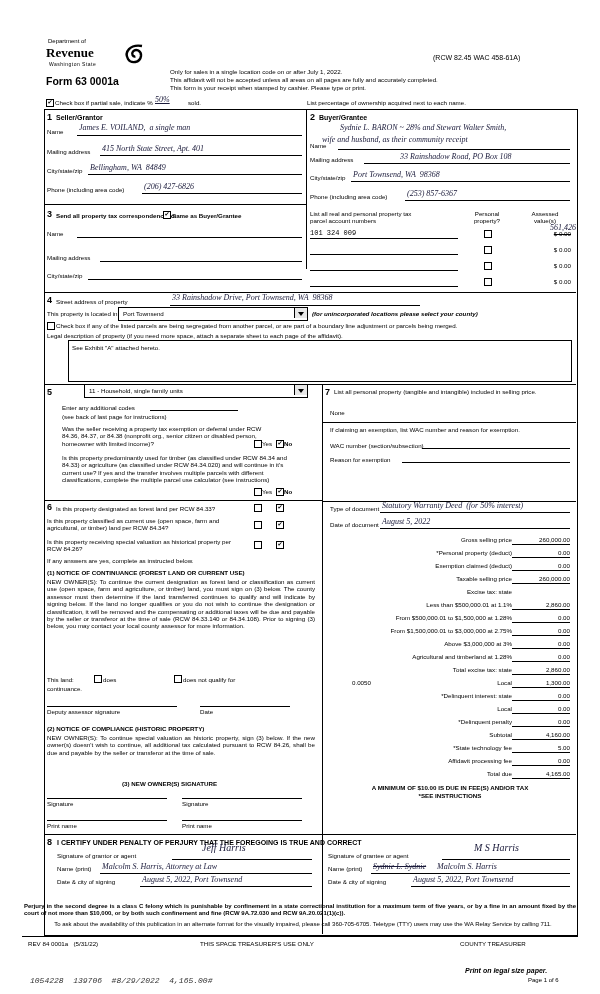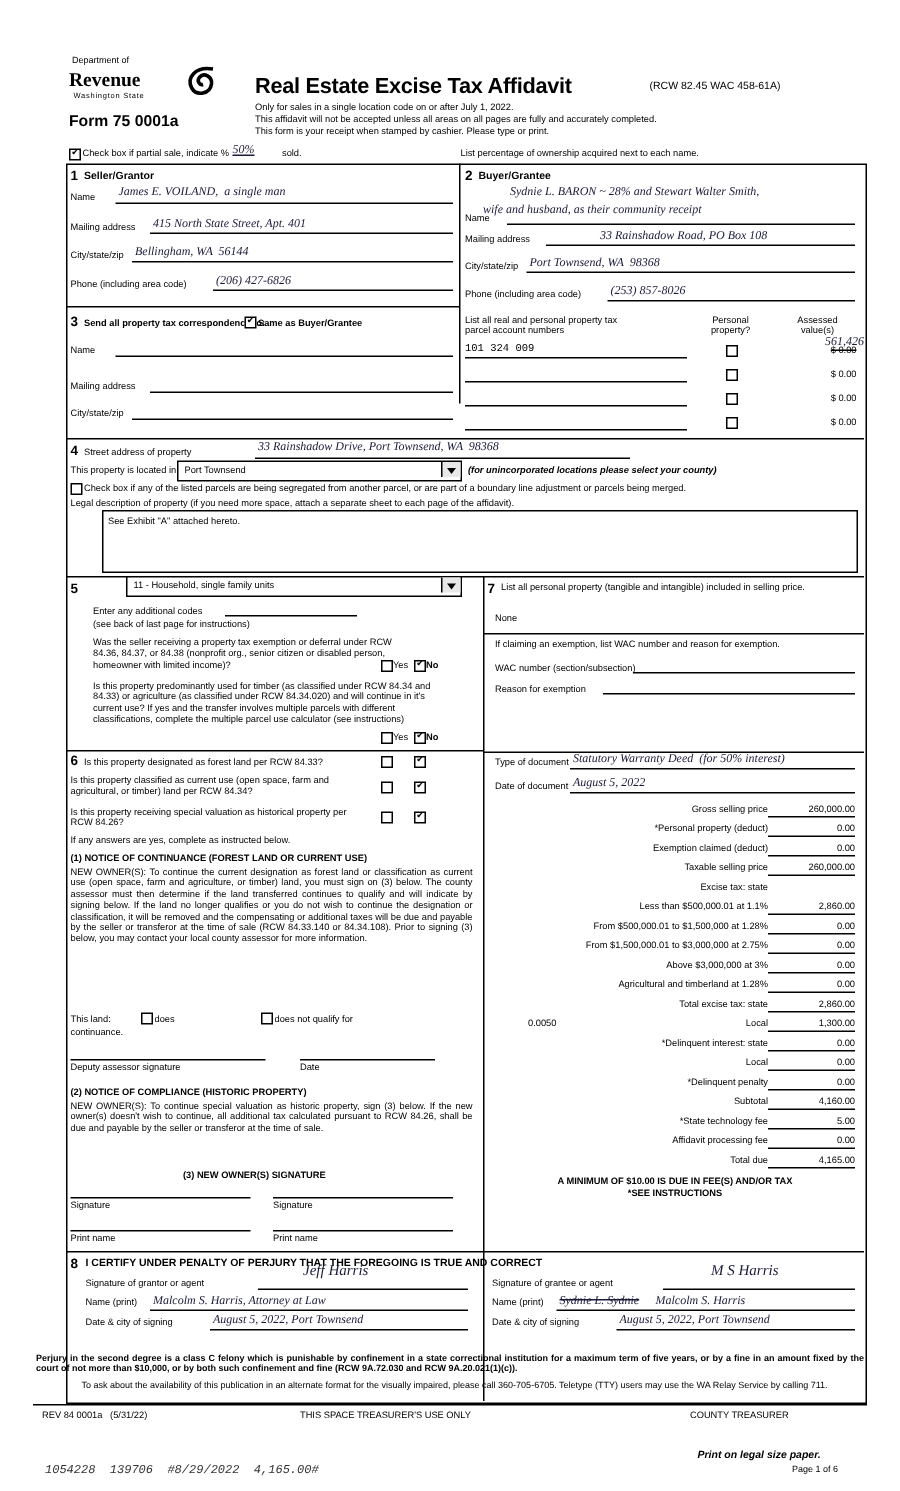--- a/index.html
+++ b/index.html
@@ -28,23 +28,22 @@
 <div class="page">
   <div class="sheet">
 
     <div class="txt" style="left:26px;top:24px;font-size:6px;">Department of</div>
     <div class="logo-word" style="left:24px;top:31px;">Revenue</div>
     <div class="txt" style="left:27px;top:47px;font-size:5px;letter-spacing:0.5px;">Washington State</div>
 
     <svg style="position:absolute;left:100px;top:28px;" width="24" height="24" viewBox="0 0 24 24">
       <path d="M20 4 C8 2, 2 10, 6 17 C9 22, 18 21, 19 14 C19.6 9, 14 6, 11 9.5 C9 12, 11 15, 13.4 14.3" fill="none" stroke="#000" stroke-width="2.4"></path>
     </svg>
-    <div class="txt bold" style="left:24px;top:64px;font-size:10.5px;">Form 75 0001a</div>
-
-    <div class="hdr-title" style="left:148px;top:36px;">Real Estate Excise Tax Affidavit</div>
+    <div class="txt bold" style="left:24px;top:64px;font-size:10.5px;">Form 63 0001a</div>
+
     <div class="txt" style="left:411px;top:40px;font-size:7px;">(RCW 82.45 WAC 458-61A)</div>
     <div class="txt" style="left:148px;top:54px;">Only for sales in a single location code on or after July 1, 2022.</div>
     <div class="txt" style="left:148px;top:62px;">This affidavit will not be accepted unless all areas on all pages are fully and accurately completed.</div>
     <div class="txt" style="left:148px;top:70px;">This form is your receipt when stamped by cashier. Please type or print.</div>
 
     <div class="cbx" style="left:24px;top:85px;">✔</div>
     <div class="txt" style="left:33px;top:85px;">Check box if partial sale, indicate %</div>
     <div class="txt hand" style="left:133px;top:82px;text-decoration:underline;">50%</div>
     <div class="txt" style="left:166px;top:85px;">sold.</div>
     <div class="txt" style="left:285px;top:85px;">List percentage of ownership acquired next to each name.</div>
@@ -54,40 +53,40 @@
 
     <div class="sec-num" style="left:25px;top:98px;">1</div>
     <div class="txt bold" style="left:34px;top:100px;font-size:7px;">Seller/Grantor</div>
     <div class="txt" style="left:25px;top:114px;">Name</div>
     <div class="txt hand" style="left:57px;top:110px;">James E. VOILAND,  a single man</div>
     <div class="ul" style="left:55px;top:121px;width:225px;"></div>
     <div class="txt" style="left:25px;top:134px;">Mailing address</div>
     <div class="txt hand" style="left:80px;top:131px;">415 North State Street, Apt. 401</div>
     <div class="ul" style="left:78px;top:141px;width:202px;"></div>
     <div class="txt" style="left:25px;top:153px;">City/state/zip</div>
-    <div class="txt hand" style="left:68px;top:150px;">Bellingham, WA  56144</div>
+    <div class="txt hand" style="left:68px;top:150px;">Bellingham, WA  84849</div>
     <div class="ul" style="left:66px;top:160px;width:214px;"></div>
     <div class="txt" style="left:25px;top:172px;">Phone (including area code)</div>
     <div class="txt hand" style="left:122px;top:169px;">(206) 427-6826</div>
     <div class="ul" style="left:120px;top:179px;width:160px;"></div>
 
     <div class="sec-num" style="left:288px;top:98px;">2</div>
     <div class="txt bold" style="left:297px;top:100px;font-size:7px;">Buyer/Grantee</div>
     <div class="txt" style="left:288px;top:128px;">Name</div>
     <div class="txt hand" style="left:318px;top:110px;">Sydnie L. BARON ~ 28% and Stewart Walter Smith,</div>
     <div class="txt hand" style="left:300px;top:122px;">wife and husband, as their community receipt</div>
     <div class="ul" style="left:316px;top:135px;width:232px;"></div>
     <div class="txt" style="left:288px;top:142px;">Mailing address</div>
     <div class="txt hand" style="left:344px;top:139px;margin-left:34px;">33 Rainshadow Road, PO Box 108</div>
     <div class="ul" style="left:342px;top:149px;width:206px;"></div>
     <div class="txt" style="left:288px;top:160px;">City/state/zip</div>
     <div class="txt hand" style="left:331px;top:157px;">Port Townsend, WA  98368</div>
     <div class="ul" style="left:329px;top:167px;width:219px;"></div>
     <div class="txt" style="left:288px;top:179px;">Phone (including area code)</div>
-    <div class="txt hand" style="left:385px;top:176px;">(253) 857-8026</div>
+    <div class="txt hand" style="left:385px;top:176px;">(253) 857-6367</div>
     <div class="ul" style="left:383px;top:186px;width:165px;"></div>
 
     <div class="hairline" style="left:22px;top:190px;width:262px;height:1px;"></div>
 
     <div class="sec-num" style="left:25px;top:195px;">3</div>
     <div class="txt" style="left:34px;top:198px;font-weight:bold;">Send all property tax correspondence to:</div>
     <div class="cbx" style="left:141px;top:197px;">✔</div>
     <div class="txt" style="left:150px;top:198px;font-weight:bold;">Same as Buyer/Grantee</div>
     <div class="txt" style="left:25px;top:216px;">Name</div>
     <div class="ul" style="left:55px;top:223px;width:225px;"></div>

